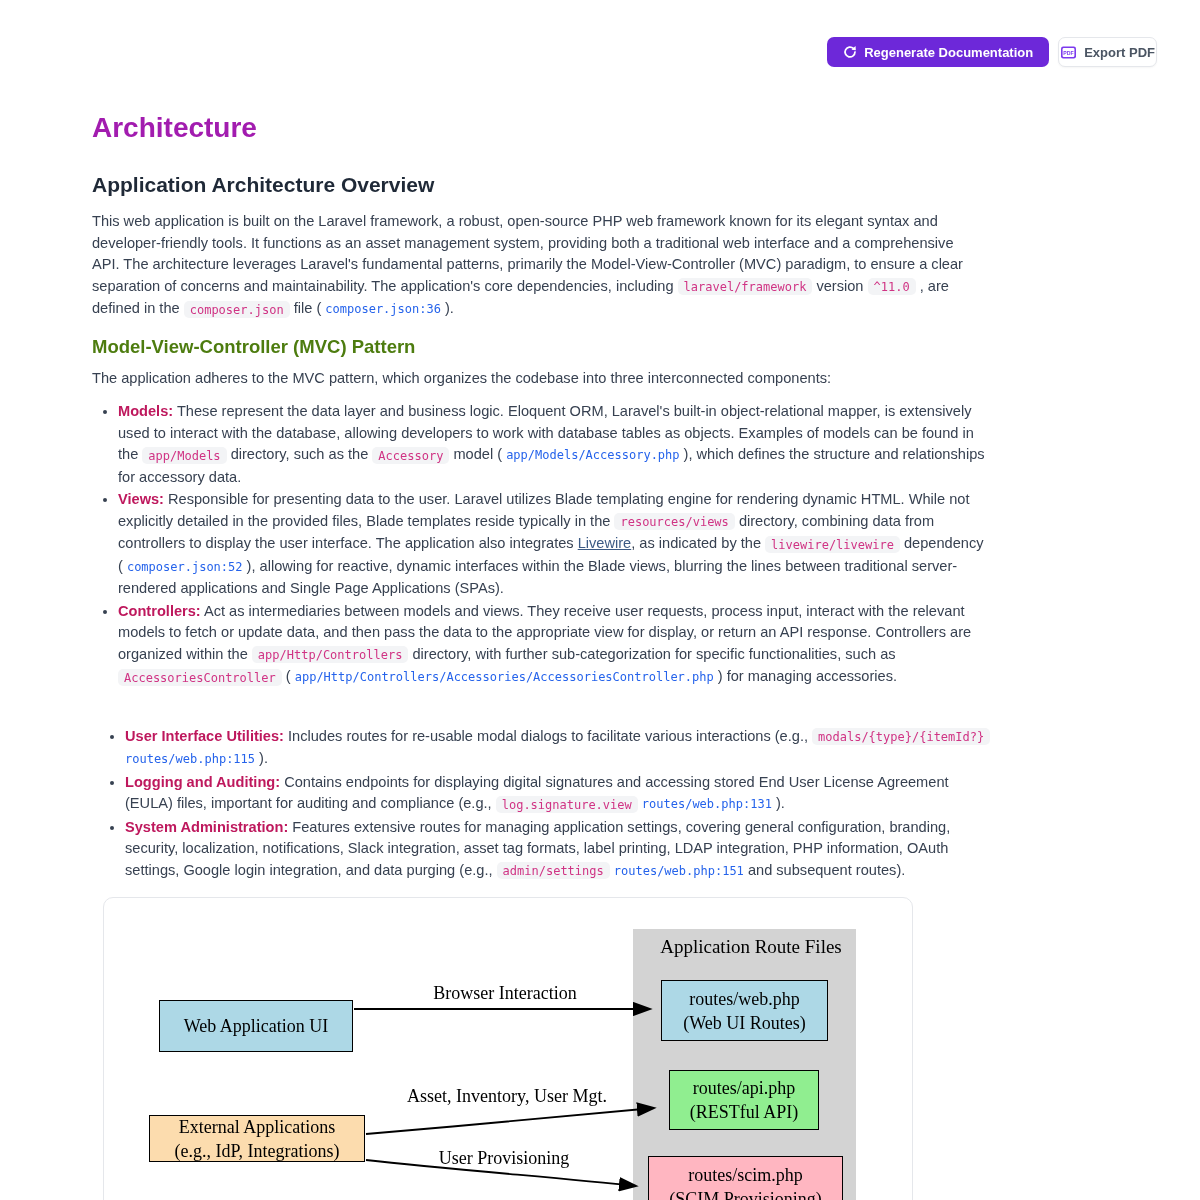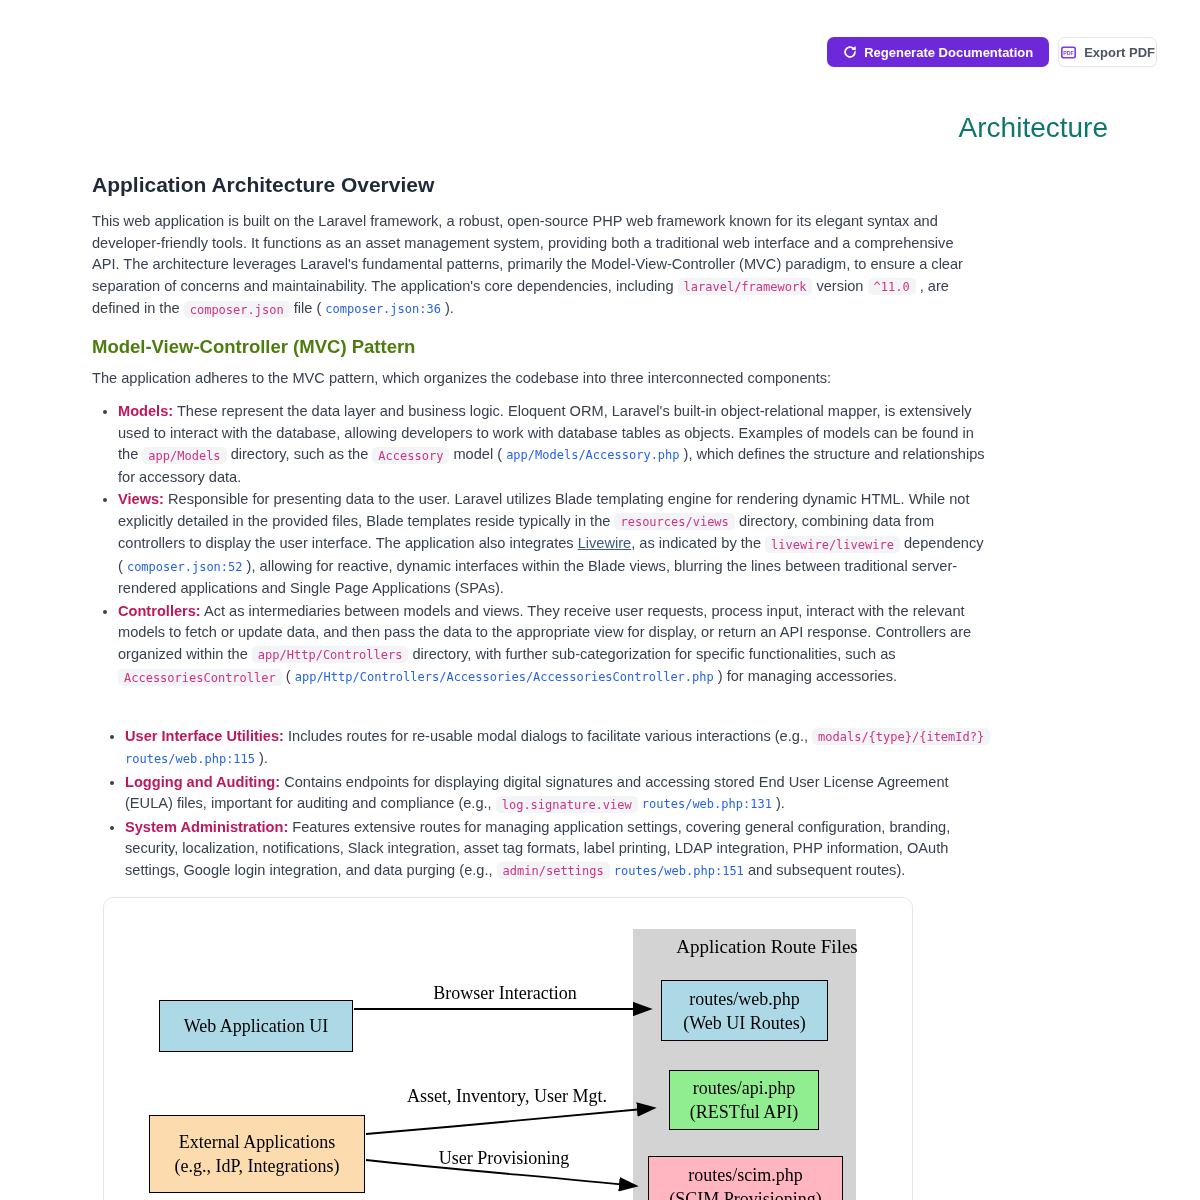--- a/index.html
+++ b/index.html
@@ -10,21 +10,21 @@
   }
   
   .toolbar{position:absolute;top:37px;right:43px;display:flex;gap:9px;}
   .btn{display:flex;align-items:center;gap:7px;height:30px;border-radius:7px;
        font-size:13px;font-weight:700;cursor:pointer;box-sizing:border-box;}
   .btn-primary{background:#6d28d9;color:#ffffff;padding:15px 16px;border:none;}
   .btn-secondary{background:#ffffff;color:#4b5563;padding:0 1px;border:1px solid #e5e7eb;
        box-shadow:0 1px 2px rgba(0,0,0,0.04);}
   
   .content{padding:0 92px;}
-  h1{margin:112px 0 0 0;font-size:28px;line-height:32px;font-weight:400;color:#0f766e;text-align:right;}
+  h1{margin:112px 0 0 0;font-size:28px;line-height:32px;font-weight:700;color:#a21caf;}
   h2{margin:28px 0 0 0;font-size:21px;line-height:25px;font-weight:700;color:#1f2937;}
   h3{margin:15px 0 0 0;font-size:18.5px;line-height:22px;font-weight:700;color:#4d7c0f;}
   p.body{margin:14px 0 0 0;font-size:14.6px;line-height:21.5px;max-width:881px;}
   ul{margin:12px 0 0 0;padding-left:26px;max-width:868px;font-size:14.6px;line-height:21.5px;}
   ul.routes{margin-top:37px;padding-left:33px;}
   li{margin:1px 0;}
   .seg-b{font-weight:700;color:#be185d;}
   .seg-code{font-family:"DejaVu Sans Mono","Liberation Mono",monospace;font-size:12px;
             color:#d03384;background:#f3f4f6;border-radius:5px;padding:1.5px 6px;}
   .seg-mlink{font-family:"DejaVu Sans Mono","Liberation Mono",monospace;font-size:12px;
@@ -85,27 +85,27 @@
 
   <ul class="routes">
     <li><span class="seg-b">User Interface Utilities:</span><span> Includes routes for re-usable modal dialogs to facilitate various interactions (e.g., </span><span class="seg-code">modals/{type}/{itemId?}</span><span> </span><span class="seg-mlink">routes/web.php:115</span><span> ).</span></li>
     <li><span class="seg-b">Logging and Auditing:</span><span> Contains endpoints for displaying digital signatures and accessing stored End User License Agreement (EULA) files, important for auditing and compliance (e.g., </span><span class="seg-code">log.signature.view</span><span> </span><span class="seg-mlink">routes/web.php:131</span><span> ).</span></li>
     <li><span class="seg-b">System Administration:</span><span> Features extensive routes for managing application settings, covering general configuration, branding, security, localization, notifications, Slack integration, asset tag formats, label printing, LDAP integration, PHP information, OAuth settings, Google login integration, and data purging (e.g., </span><span class="seg-code">admin/settings</span><span> </span><span class="seg-mlink">routes/web.php:151</span><span> and subsequent routes).</span></li>
   </ul>
 
   <div class="diagram-card">
 
     <div class="dg cluster" style="left: 529px; top: 31px; width: 223px; height: 302px; background-color: rgb(211, 211, 211);"></div>
-    <div class="dg cluster-label" style="left:533px;width:260px;top:38px;">Application Route Files</div>
+    <div class="dg cluster-label" style="left:517px;width:260px;top:38px;">Application Route Files</div>
 
     <div class="dg node" style="left: 55px; top: 86px; width: 194px; height: 52px; background-color: rgb(173, 216, 230); margin-top: 16px;">
       <span>Web Application UI</span>
     </div>
 
-    <div class="dg node" style="left: 45px; top: 217px; width: 216px; height: 78px; background-color: rgb(252, 220, 174);">
+    <div class="dg node" style="left: 45px; top: 217px; width: 216px; height: 47px; background-color: rgb(252, 220, 174);">
       <span>External Applications</span>
       <span>(e.g., IdP, Integrations)</span>
     </div>
 
     <div class="dg node" style="left: 557px; top: 82px; width: 167px; height: 61px; background-color: rgb(173, 216, 230);">
       <span>routes/web.php</span>
       <span>(Web UI Routes)</span>
     </div>
 
     <div class="dg node" style="left: 565px; top: 172px; width: 150px; height: 60px; background-color: rgb(144, 238, 144);">

